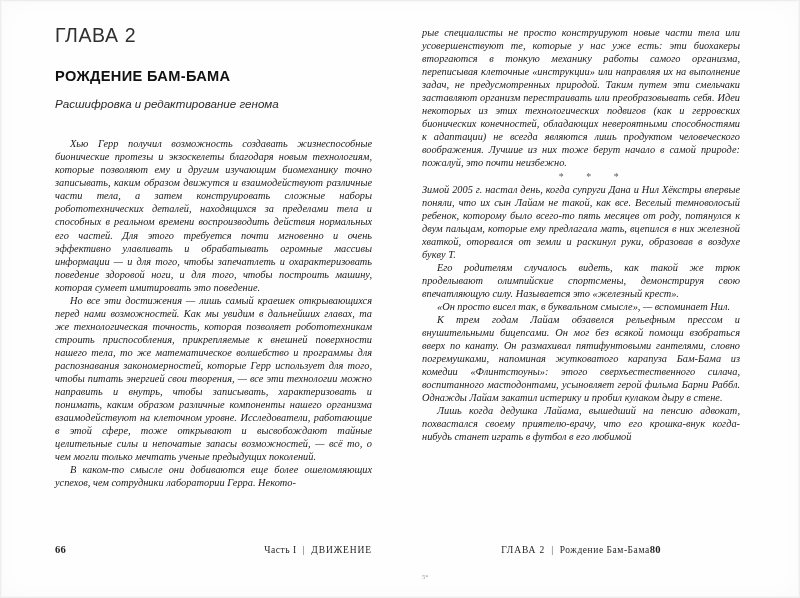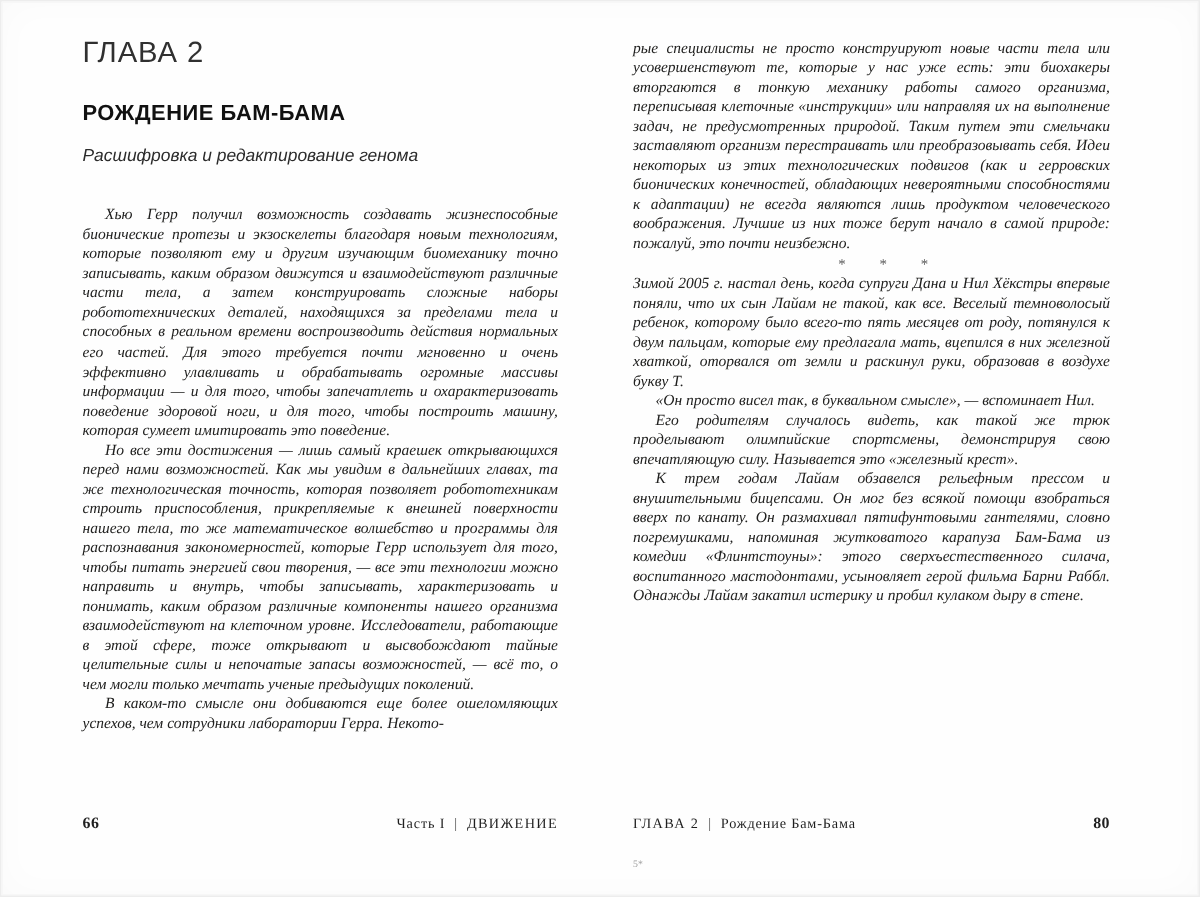--- a/index.html
+++ b/index.html
@@ -82,21 +82,21 @@
   
   .footer{
     position:absolute;
     bottom:43px;
     font-family:"Liberation Serif", serif;
     font-size:9.6px;
     color:#1f1f1f;
     display:flex;align-items:baseline;
   }
   .footer-left{left:55px;right:28px;justify-content:space-between;}
-  .footer-right{left:22px;right:60px;justify-content:space-between;}
+  .footer-right{left:22px;right:60px;justify-content:center;}
   .folio{font-weight:700;font-size:10.6px;letter-spacing:.3px;}
   .running{letter-spacing:.55px;font-size:9.5px;}
   .running .sep{padding:0 6px;color:#4a4a4a;}
   .running .rh-part{letter-spacing:.9px;}
   .signature{
     position:absolute;
     left:22px;bottom:18px;
     font-size:6.5px;color:#9a9a9a;
     font-family:"Liberation Serif", serif;
   }
@@ -130,23 +130,24 @@
     </div>
 
     <div class="page page-right">
 
       <div class="body-col">
         <p class="noindent">рые специалисты не просто конструируют новые части тела или усовершенствуют те, которые у нас уже есть: эти биохакеры вторгаются в тонкую механику работы самого организма, переписывая клеточные «инструкции» или направляя их на выполнение задач, не предусмотренных природой. Таким путем эти смельчаки заставляют организм перестраивать или преобразовывать себя. Идеи некоторых из этих технологических подвигов (как и герровских бионических конечностей, обладающих невероятными способностями к адаптации) не всегда являются лишь продуктом человеческого воображения. Лучшие из них тоже берут начало в самой природе: пожалуй, это почти неизбежно.</p>
 
         <p class="divider">* * *</p>
 
         <p class="noindent">Зимой 2005 г. настал день, когда супруги Дана и Нил Хёкстры впервые поняли, что их сын Лайам не такой, как все. Веселый темноволосый ребенок, которому было всего-то пять месяцев от роду, потянулся к двум пальцам, которые ему предлагала мать, вцепился в них железной хваткой, оторвался от земли и раскинул руки, образовав в воздухе букву Т.</p>
+        <p>Его родителям случалось видеть, как такой же трюк проделывают олимпийские спортсмены, демонстрируя свою впечатляющую силу. Называется это «железный крест».</p>
         <p>«Он просто висел так, в буквальном смысле», — вспоминает Нил.</p>
-        <p>Его родителям случалось видеть, как такой же трюк проделывают олимпийские спортсмены, демонстрируя свою впечатляющую силу. Называется это «железный крест».</p>
         <p>К трем годам Лайам обзавелся рельефным прессом и внушительными бицепсами. Он мог без всякой помощи взобраться вверх по канату. Он размахивал пятифунтовыми гантелями, словно погремушками, напоминая жутковатого карапуза Бам-Бама из комедии «Флинтстоуны»: этого сверхъестественного силача, воспитанного мастодонтами, усыновляет герой фильма Барни Раббл. Однажды Лайам закатил истерику и пробил кулаком дыру в стене.</p>
+        <p>Лишь когда дедушка Лайама, вышедший на пенсию адвокат, похвастался своему приятелю-врачу, что его крошка-внук когда-нибудь станет играть в футбол в его любимой</p>
       </div>
 
       <div class="footer footer-right">
         <span class="running">
           <span class="rh-part">ГЛАВА 2</span><span class="sep">|</span><span>Рождение Бам-Бама</span>
         </span>
         <span class="folio">80</span>
       </div>
 
       <div class="signature">5*</div>

